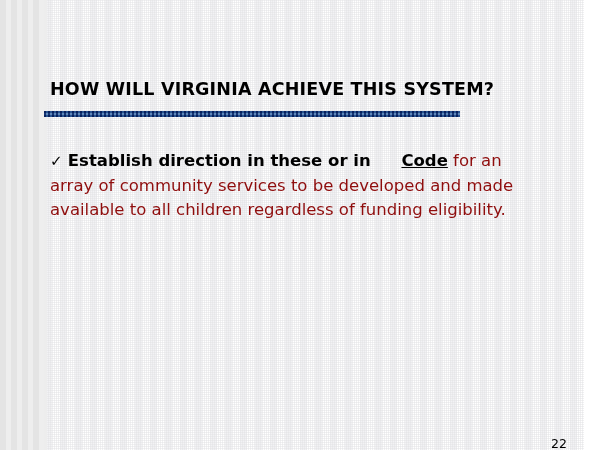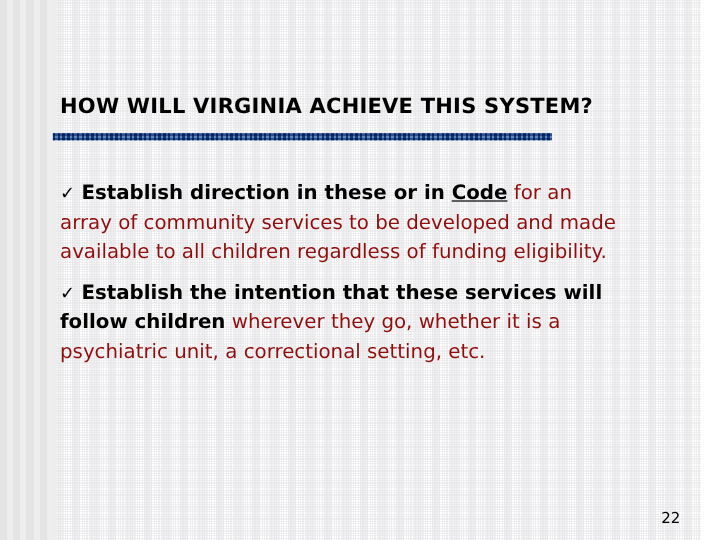--- a/index.html
+++ b/index.html
@@ -129,31 +129,32 @@
     font-size: 15px;
     color: #000000;
     font-weight: normal;
   }
   .lead {
     color: #000000;
     font-weight: bold;
   }
   .lead .u {
     text-decoration: underline;
+    margin-left: 25px;
   }
   .tail {
     color: #8f0d0d;
     font-weight: normal;
   }
 
   
   .page-number {
     position: absolute;
     right: 17px;
-    top: 424px;
+    top: 436px;
     font-size: 12.5px;
     color: #000000;
   }
 </style>
 </head>
 <body>
 
 <div class="slide">
 
   <div class="left-band"></div>
@@ -165,23 +166,18 @@
 
   <div class="body">
 
     <div class="bullet">
       <span class="check">✓</span>
       <span class="lead">
         <span>Establish direction in these or in </span><span class="u">Code</span></span><span class="tail"> for an array of community services to be developed and made available to all children regardless of funding eligibility.</span>
     </div>
 
 
-    <div class="bullet">
-      <span class="check">✓</span>
-      <span class="lead">
-        <span>Establish the intention that these services will follow children</span><span class="u"></span></span><span class="tail"> wherever they go, whether it is a psychiatric unit, a correctional setting, etc.</span>
-    </div>
 
   </div>
 
   <div class="page-number">22</div>
 
 </div>
 
 </body></html>

